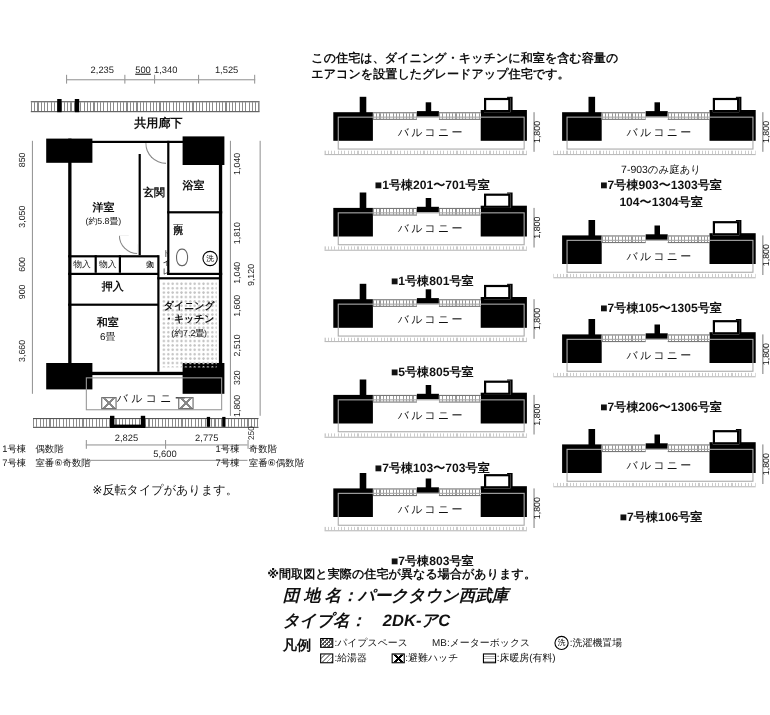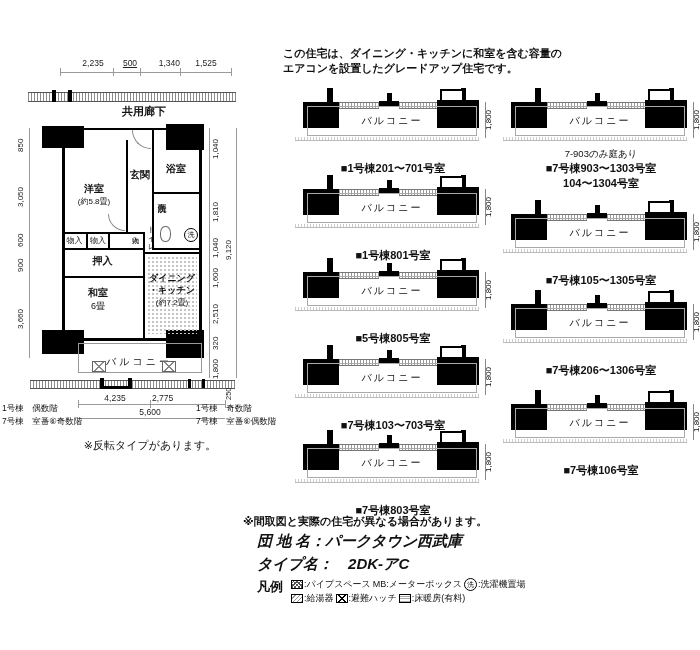--- a/index.html
+++ b/index.html
@@ -52,21 +52,21 @@
   .m-dim-label{position:absolute;left:189px;top:14px;height:36px;writing-mode:vertical-rl;
                transform:rotate(180deg);font-size:8px;text-align:center;}
   .mini-label{font-size:11px;font-weight:bold;text-align:center;margin-top:15px;white-space:nowrap;}
   .mini-note{font-size:9.5px;text-align:center;margin-top:2px;white-space:nowrap;}
   
   .disclaimer{font-size:11px;font-weight:bold;white-space:nowrap;}
   .bigline{font-size:15px;font-weight:bold;white-space:nowrap;font-style:italic;}
   .legendwrap{display:flex;align-items:flex-start;gap:8px;}
   .legend-title{font-size:13px;font-weight:bold;}
   .lg-rows{display:flex;flex-direction:column;gap:1px;}
-  .lg-row{display:flex;align-items:center;gap:2px;font-size:9px;line-height:13px;}
+  .lg-row{display:flex;align-items:center;gap:22px;font-size:9px;line-height:13px;}
   .lg-item{display:flex;align-items:center;gap:1px;white-space:nowrap;}
   .lg-box{display:inline-block;width:12px;height:9px;border:1px solid #000;box-sizing:border-box;}
   .lg-pipe{background:repeating-linear-gradient(45deg,#555 0 1px,transparent 1px 2.5px),
                       repeating-linear-gradient(-45deg,#555 0 1px,transparent 1px 2.5px);}
   .lg-heater{background:repeating-linear-gradient(-45deg,#999 0 1px,transparent 1px 3px);}
   .lg-hatch{background:linear-gradient(45deg,transparent 42%,#000 42% 58%,transparent 58%),
                        linear-gradient(-45deg,transparent 42%,#000 42% 58%,transparent 58%);}
   .lg-floor{background:repeating-linear-gradient(0deg,#aaa 0 1px,transparent 1px 2.5px);}
   .lg-circle{display:inline-flex;width:11px;height:11px;border:1px solid #000;border-radius:50%;
              font-size:7px;align-items:center;justify-content:center;}
@@ -76,21 +76,21 @@
 
 <div class="canvas">
 
   <div class="abs" style="left:283px;top:46px;">
     <div class="hdr">この住宅は、ダイニング・キッチンに和室を含む容量の</div>
     <div class="hdr">エアコンを設置したグレードアップ住宅です。</div>
   </div>
 
   <span class="dim" style="left:60px;top:58px;width:66px;text-align:center;">2,235</span>
   <span class="dim" style="left:113px;top:58px;width:34px;text-align:center;text-decoration:underline;">500</span>
-  <span class="dim" style="left:140px;top:58px;width:40px;text-align:right;">1,340</span>
+  <span class="dim" style="left:140px;top:58px;width:40px;text-align:left;">1,340</span>
   <span class="dim" style="left:180px;top:58px;width:52px;text-align:center;">1,525</span>
   <div class="dimline" style="left:60px;top:72px;width:172px;height:1px;"></div>
   <div class="dimline" style="left:60px;top:68px;width:1px;height:8px;"></div>
   <div class="dimline" style="left:113px;top:68px;width:1px;height:8px;"></div>
   <div class="dimline" style="left:140px;top:68px;width:1px;height:8px;"></div>
   <div class="dimline" style="left:180px;top:68px;width:1px;height:8px;"></div>
   <div class="dimline" style="left:231px;top:68px;width:1px;height:8px;"></div>
 
   <div class="hatchband" style="left:28px;top:92px;width:208px;height:8px;"></div>
   <div class="blk" style="left:52px;top:90px;width:4px;height:12px;"></div>
@@ -166,22 +166,22 @@
   <div class="vtext" style="left:211px;top:192px;height:40px;">1,810</div>
   <div class="vtext" style="left:211px;top:234px;height:28px;">1,040</div>
   <div class="vtext" style="left:211px;top:264px;height:28px;">1,600</div>
   <div class="vtext" style="left:211px;top:296px;height:36px;">2,510</div>
   <div class="vtext" style="left:211px;top:334px;height:18px;">320</div>
   <div class="vtext" style="left:211px;top:354px;height:30px;">1,800</div>
   <div class="dimline" style="left:236px;top:128px;width:1px;height:250px;"></div>
   <div class="vtext" style="left:224px;top:220px;height:60px;">9,120</div>
   <div class="vtext" style="left:224px;top:384px;height:20px;font-size:7.5px;">250</div>
 
-  <span class="dim" style="left:80px;top:393px;width:70px;text-align:center;">4,235</span>
-  <span class="dim" style="left:152px;top:393px;width:72px;">2,775</span>
+  <span class="dim" style="left:80px;top:393px;width:70px;text-align:center;">2,825</span>
+  <span class="dim" style="left:152px;top:393px;width:72px;text-align:center;">2,775</span>
   <div class="dimline" style="left:78px;top:404px;width:147px;height:1px;"></div>
   <div class="dimline" style="left:78px;top:400px;width:1px;height:8px;"></div>
   <div class="dimline" style="left:150px;top:400px;width:1px;height:8px;"></div>
   <div class="dimline" style="left:225px;top:400px;width:1px;height:8px;"></div>
   <span class="dim" style="left:110px;top:407px;width:80px;text-align:center;">5,600</span>
   <div class="dimline" style="left:78px;top:418px;width:147px;height:1px;"></div>
 
   <div class="abs note" style="left:2px;top:402px;">
     <div>1号棟　偶数階</div>
     <div>7号棟　室番⑥奇数階</div>

